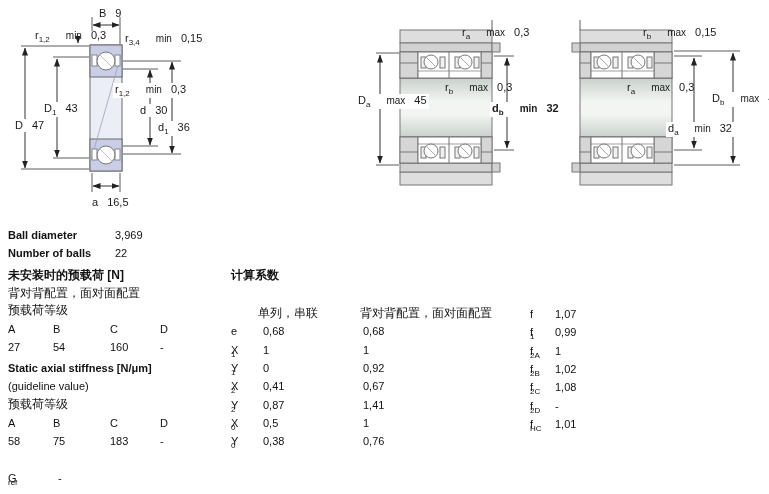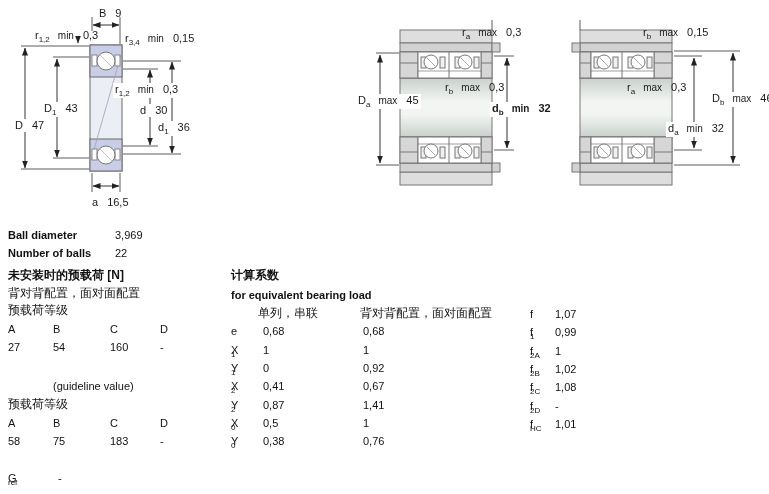--- a/index.html
+++ b/index.html
@@ -2,21 +2,21 @@
 <html><head>
 <meta charset="utf-8">
 <style>
   html,body{margin:0;padding:0;}
   body{background:#fff;}
   .page{position:relative;width:769px;height:494px;background:#fff;overflow:hidden;
         font-family:"Liberation Sans","DejaVu Sans",sans-serif;font-size:11px;color:#111;}
   svg{position:absolute;left:0;top:0;}
   .dim{position:absolute;font-size:11px;color:#1a1a1a;white-space:nowrap;line-height:13px;}
   .dim sub{font-size:8px;line-height:8px;}
-  .dim .sfx{margin-left:8px;font-size:10px;}
+  .dim .sfx{margin-left:16px;font-size:10px;}
   .dim .val{margin-left:9px;}
   .wbg{background:#fff;padding:0 2px;}
   .txt{position:absolute;white-space:nowrap;line-height:13px;}
   .b{font-weight:bold;}
   .cjk{font-size:12px;}
   .row{position:absolute;white-space:nowrap;}
   .row span{position:absolute;white-space:nowrap;}
   sub{font-size:8px;}
   .lc0{left:0;} .lc1{left:45px;} .lc2{left:102px;} .lc3{left:152px;}
   .mc0{left:0;} .mc1{left:32px;} .mc2{left:132px;}
@@ -247,42 +247,42 @@
     <span class="lc2">C</span>
     <span class="lc3">D</span>
   </div>
   <div class="row" style="left:8px;top:341px;">
     <span class="lc0">27</span>
     <span class="lc1">54</span>
     <span class="lc2">160</span>
     <span class="lc3">-</span>
   </div>
 
-  <div class="txt" style="left:8px;top:380px;margin-left:45px;">(guideline value)</div>
+  <div class="txt b" style="left:8px;top:362px;">Static axial stiffness [N/μm]</div>
+  <div class="txt" style="left:8px;top:380px;">(guideline value)</div>
   <div class="txt cjk" style="left:8px;top:398px;">预载荷等级</div>
   <div class="row" style="left:8px;top:417px;">
     <span class="lc0">A</span>
     <span class="lc1">B</span>
     <span class="lc2">C</span>
     <span class="lc3">D</span>
   </div>
   <div class="row" style="left:8px;top:435px;">
     <span class="lc0">58</span>
     <span class="lc1">75</span>
     <span class="lc2">183</span>
     <span class="lc3">-</span>
   </div>
 
   <div class="row" style="left:8px;top:472px;">
     <span class="lc0"><span>G</span><sub>ref</sub></span>
     <span style="left:50px;">-</span>
   </div>
 
   <div class="txt b cjk" style="left:231px;top:269px;">计算系数</div>
-  <div class="txt b" style="left:231px;top:289px;">for equivalent bearing load</div>
   <div class="row" style="left:231px;top:305px;">
     <span class="cjk" style="left:27px;">单列，串联</span>
     <span class="cjk" style="left:129px;">背对背配置，面对面配置</span>
   </div>
   <div class="row" style="left:231px;top:325px;">
     <span class="mc0"><span>e</span><sub></sub></span>
     <span class="mc1">0,68</span>
     <span class="mc2">0,68</span>
   </div>
   <div class="row" style="left:231px;top:344px;">

